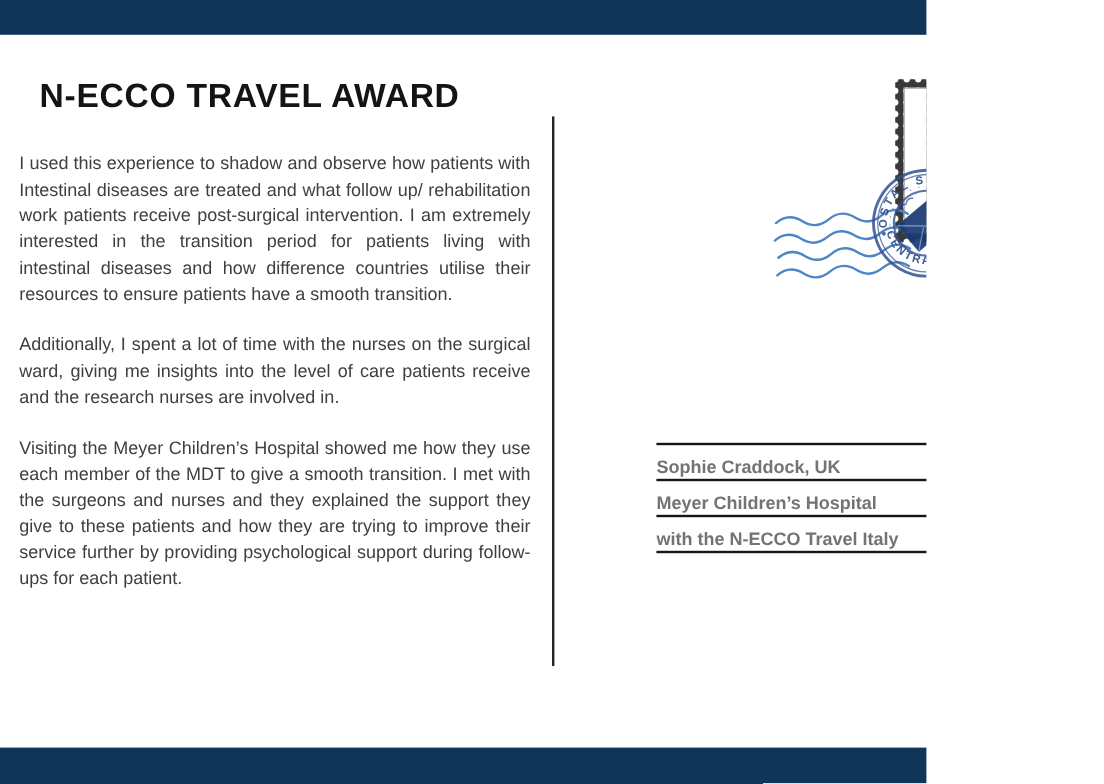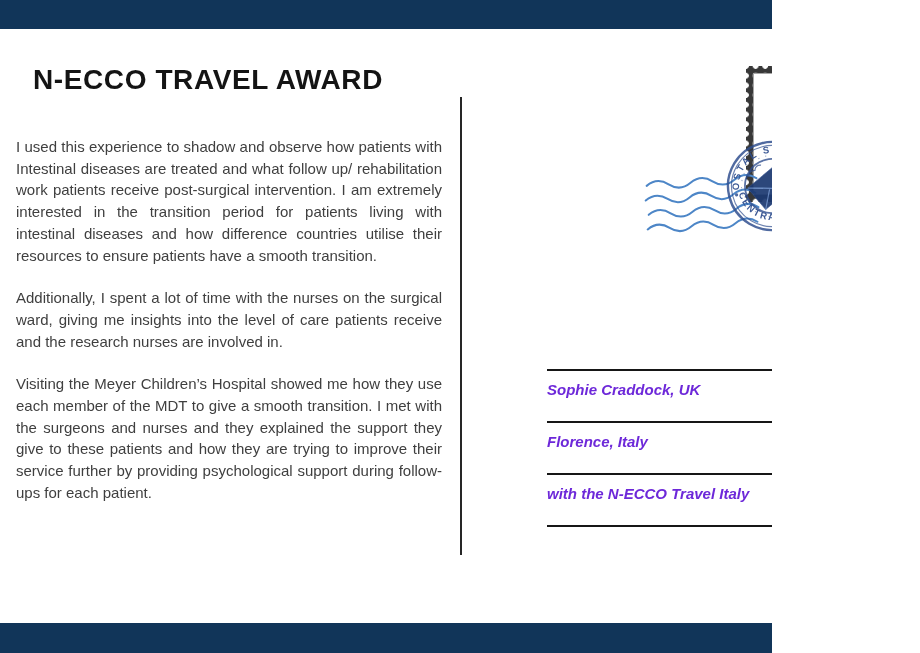--- a/index.html
+++ b/index.html
@@ -15,21 +15,21 @@
     position:absolute;left:33px;top:64px;margin:0;
     font-size:28px;font-weight:800;letter-spacing:.6px;color:#141414;
     font-family:"Liberation Sans",sans-serif;
   }
 
   .body-text{
     position:absolute;left:16px;top:122px;width:426px;
     font-size:15px;line-height:21.7px;color:#3f3f3f;
     text-align:justify;
   }
-  .body-text p{margin:14px 0 21px 0;}
+  .body-text p{margin:4px 0 21px 0;}
 
   .divider{
     position:absolute;left:460px;top:97px;width:2px;height:458px;
     background:#262626;
   }
 
   
   .stamp{
     position:absolute;left:746px;top:66px;width:106px;height:136px;
     background-image:radial-gradient(circle, rgba(0,0,0,0) 2.6px, #383838 3px);
@@ -42,23 +42,23 @@
   }
 
   .waves{position:absolute;left:644px;top:170px;}
   .postmark{position:absolute;left:726px;top:140px;opacity:.93;}
 
   .address{
     position:absolute;left:547px;top:369px;width:308px;
     border-top:2px solid #161616;
   }
   .address-line{
-    padding:9px 2px 22px 0;
+    padding:9px 2px 0 0;
     border-bottom:2px solid #161616;
-    font-size:15px;font-weight:700;color:#6d28d9;line-height:19px;font-style:italic;
+    font-size:15px;font-weight:700;color:#737373;line-height:19px;
   }
 </style>
 </head>
 <body>
 
 <div class="card">
 
   <div class="bar top"></div>
 
   <h1 class="title">N-ECCO TRAVEL AWARD</h1>
@@ -109,19 +109,19 @@
         <path d="M-20,-14 L0,3 L20,-14" stroke="#6487c2" stroke-width="1.3"></path>
         <path d="M-20,14 L-4,1 M20,14 L4,1" stroke="#6487c2" stroke-width="1.1"></path>
         <path d="M-8,22 q4,-3 8,0 q4,3 8,0" stroke="#2f4e8e" stroke-width="1.2" opacity=".8"></path>
       </g>
       <path d="M38,81 q4,-3 8,0 q4,3 8,0" stroke-width="1.1" opacity=".6"></path>
     </g>
   </svg>
 
   <div class="address">
     <div class="address-line">Sophie Craddock, UK</div>
-    <div class="address-line">Florence, Italy</div>
+    <div class="address-line">Meyer Children’s Hospital</div>
     <div class="address-line">with the N-ECCO Travel Italy</div>
   </div>
 
   <div class="bar bottom"></div>
 
 </div>
 
 </body></html>

